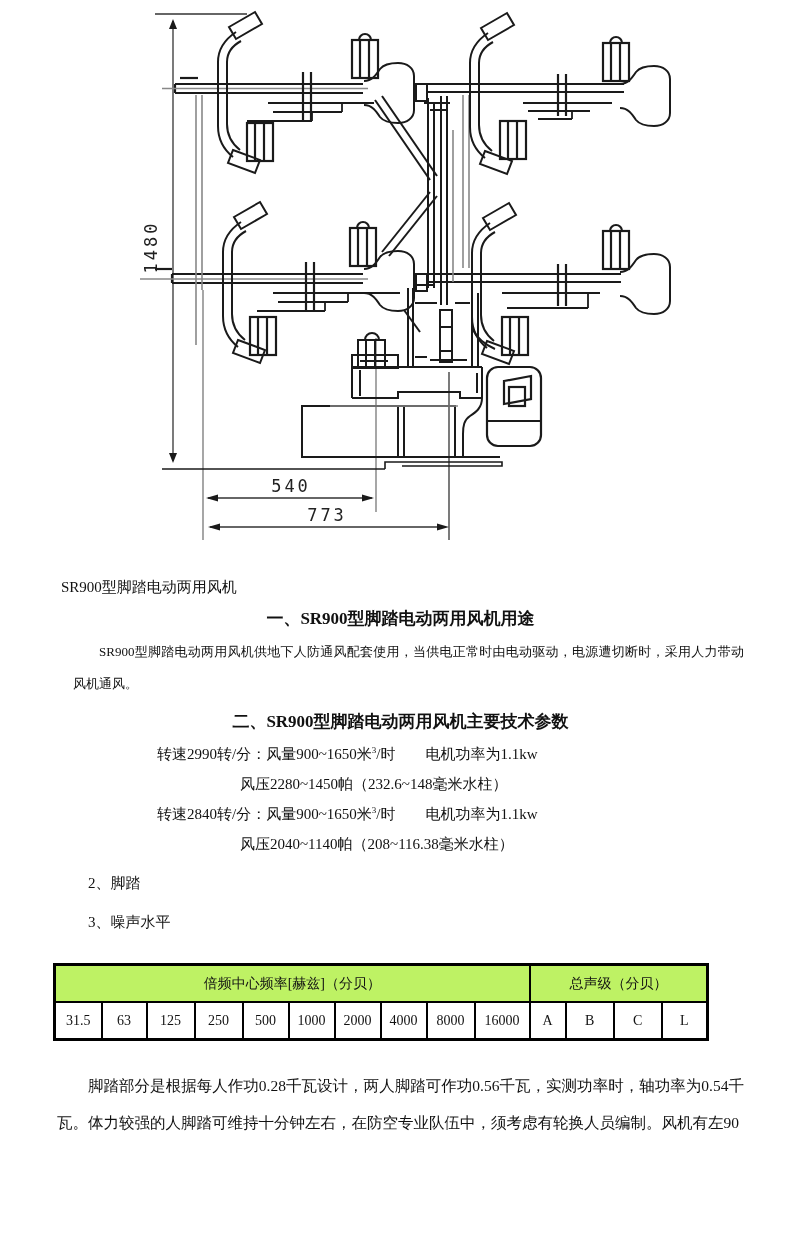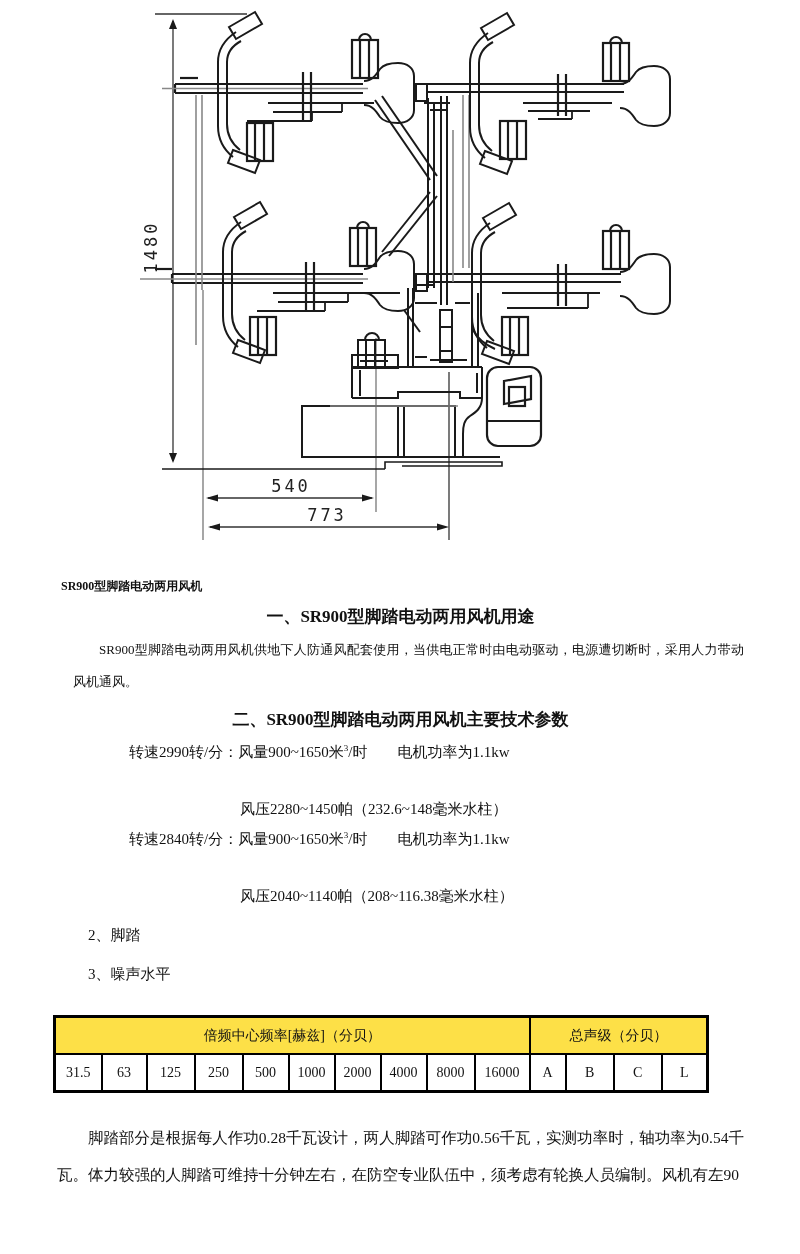--- a/index.html
+++ b/index.html
@@ -5,38 +5,38 @@
   html,body{margin:0;padding:0;background:#fff;}
   .page{
     width:800px;height:1254px;background:#ffffff;overflow:hidden;position:relative;
     font-family:"Liberation Serif","DejaVu Serif",serif;color:#111;
   }
   .drawing-wrap{width:800px;height:558px;}
   .dim-label{
     font-family:"DejaVu Sans Mono",monospace;font-size:17px;letter-spacing:3px;fill:#222;
   }
   .content{padding:0 56px 0 57px;}
-  .doc-title{font-size:12px;font-weight:700;margin:20px 0 4px 4px;}
+  .doc-title{font-size:15px;font-weight:400;margin:20px 0 4px 4px;}
   .sec-heading{font-size:17px;font-weight:700;margin:10px 0 6px 0;text-align:center;}
   .body-para{
     font-size:13px;line-height:32px;text-align:justify;margin:6px 0 2px 16px;
     text-indent:2em;
   }
   .spec-block{font-size:15px;}
   .spec-sub{margin:9px 0 9px 31px;line-height:30px;}
-  .spec-line{margin-left:72px;line-height:30px;}
-  .spec-line.press{margin-left:183px;margin-top:27px;}
+  .spec-line{margin-left:100px;line-height:30px;}
+  .spec-line.press{margin-left:183px;}
   sup{font-size:9px;vertical-align:super;line-height:0;}
   table.noise{
     border-collapse:collapse;table-layout:fixed;width:650px;
     margin:26px 0 0 -4px;border:3px solid #000;
     font-size:14px;text-align:center;
   }
   table.noise td{border:2px solid #000;padding:0;height:35px;overflow:hidden;}
-  table.noise tr.shaded td{background:#fde047;}
+  table.noise tr.shaded td{background:#bef264;}
   .footer-para{
     font-size:15.5px;line-height:37px;text-align:justify;margin-top:26px;
     text-indent:2em;
   }
 </style>
 </head>
 <body>
 
 <div class="page">
 

